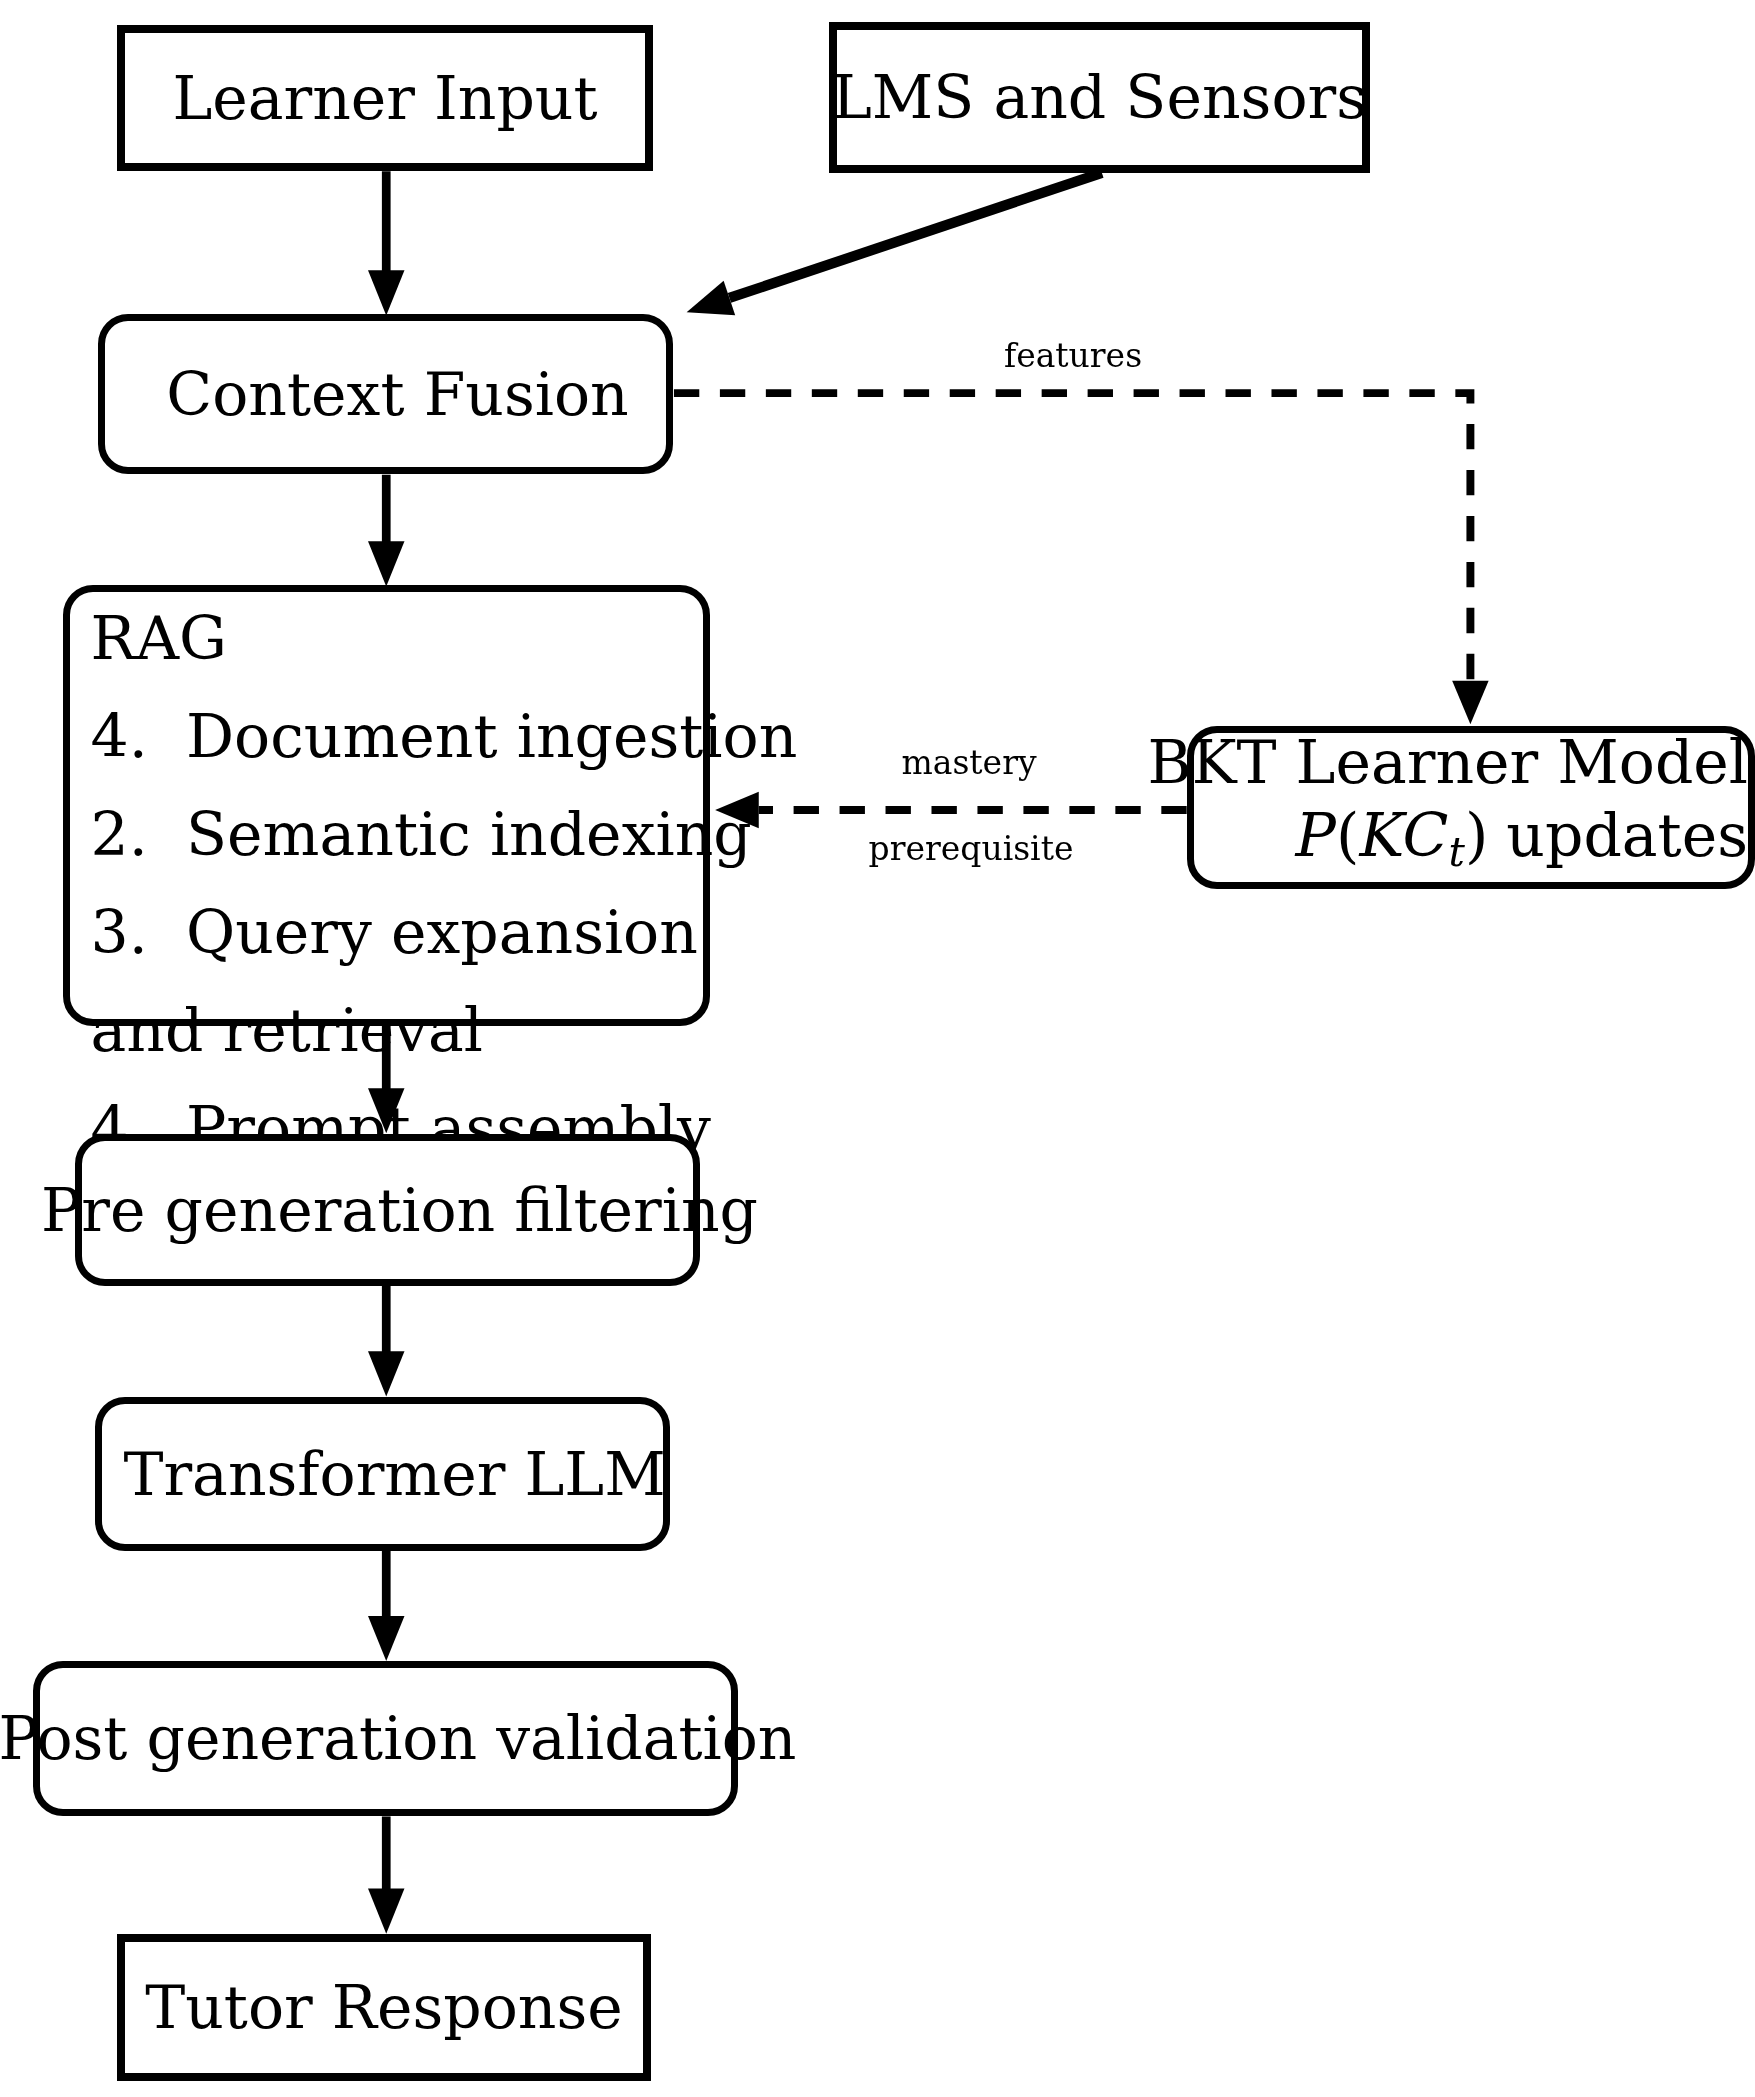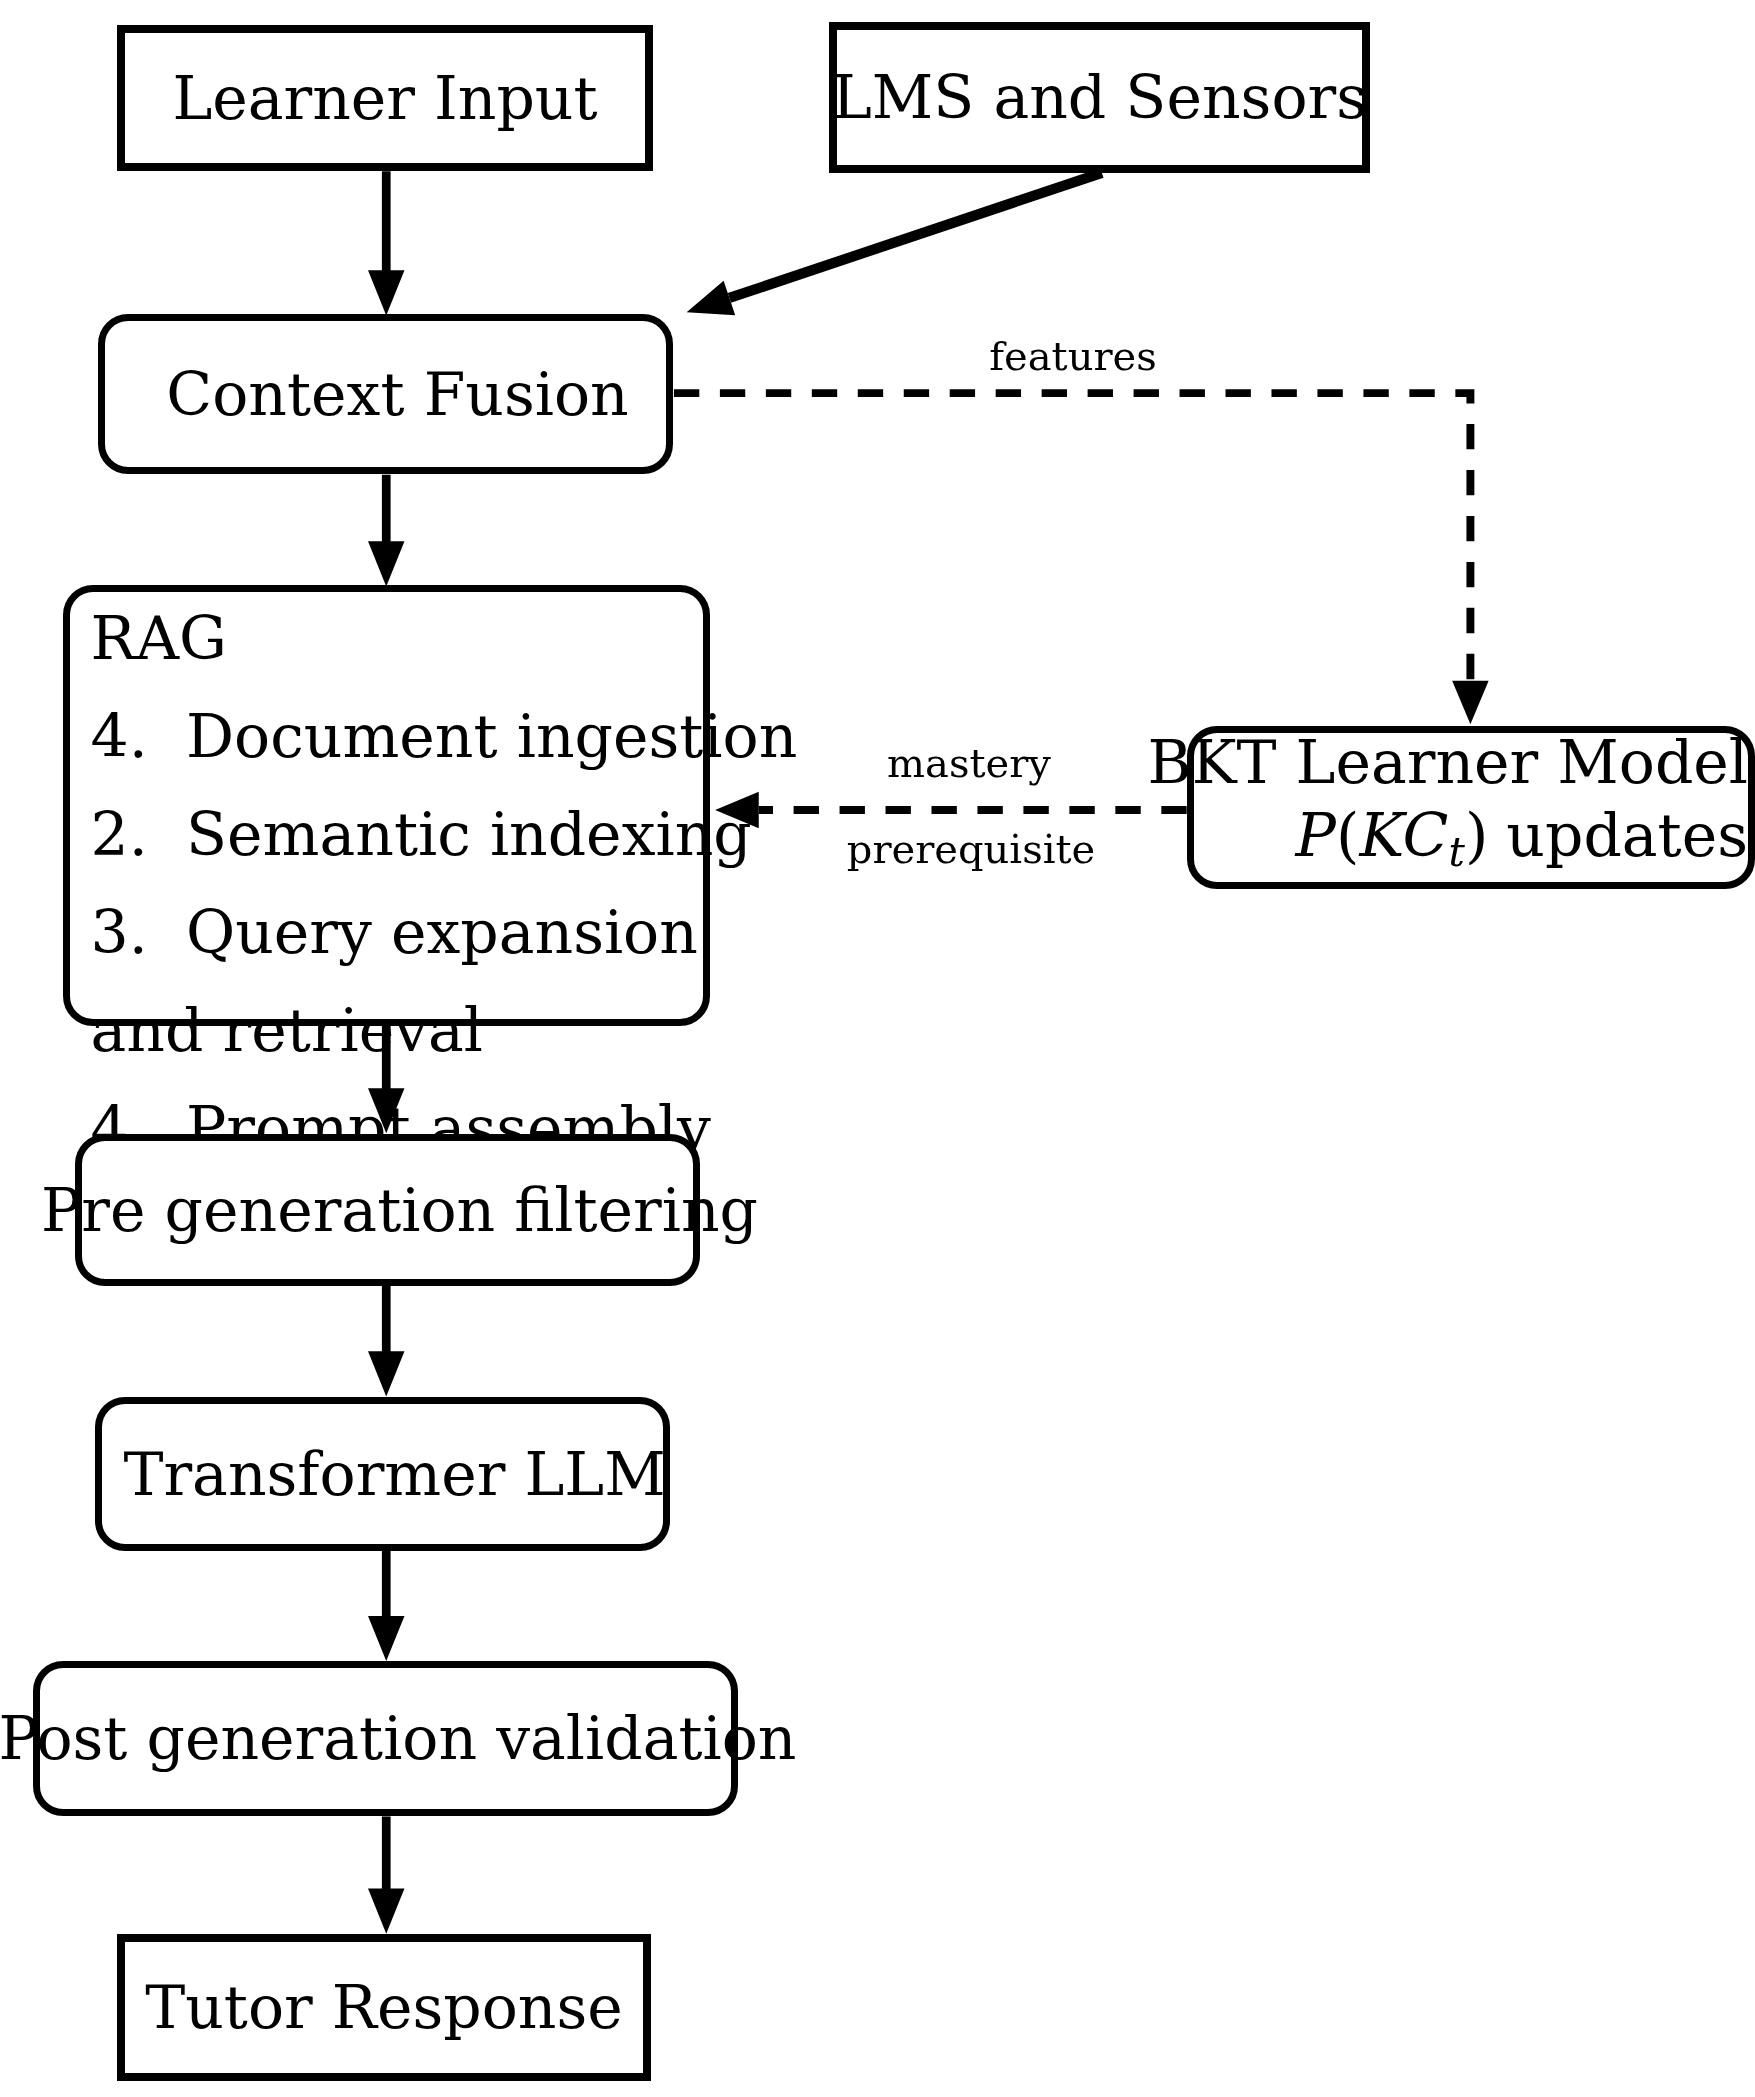--- a/index.html
+++ b/index.html
@@ -76,21 +76,21 @@
     font-size: 0.68em;
     vertical-align: -0.25em;
   }
   .space-before {
     margin-left: 0.30em;
   }
   .edge-label {
     position: absolute;
     z-index: 2;
     transform: translateX(-50%);
-    font-size: 40px;
+    font-size: 33px;
     line-height: 46px;
     white-space: nowrap;
   }
 </style>
 </head>
 <body>
 
 <div id="canvas">
 
   <svg id="edges" width="1756" height="2097" viewBox="0 0 2215 2646">

